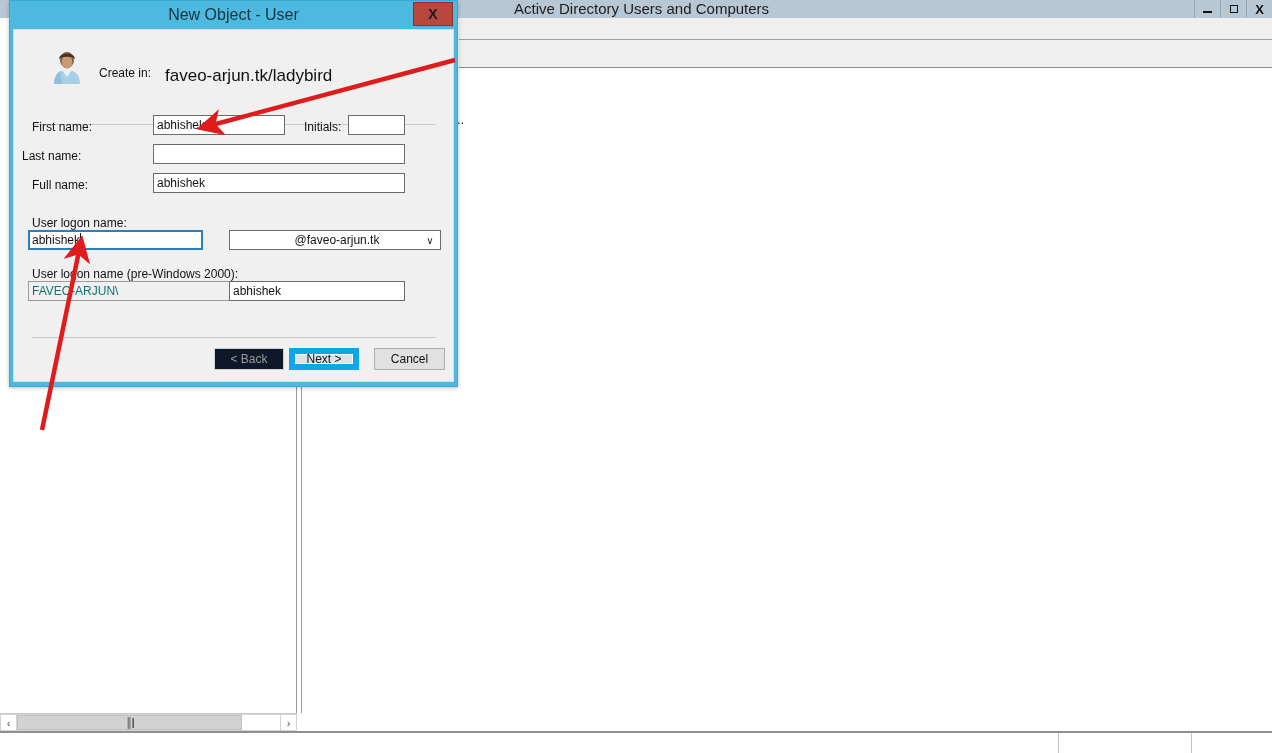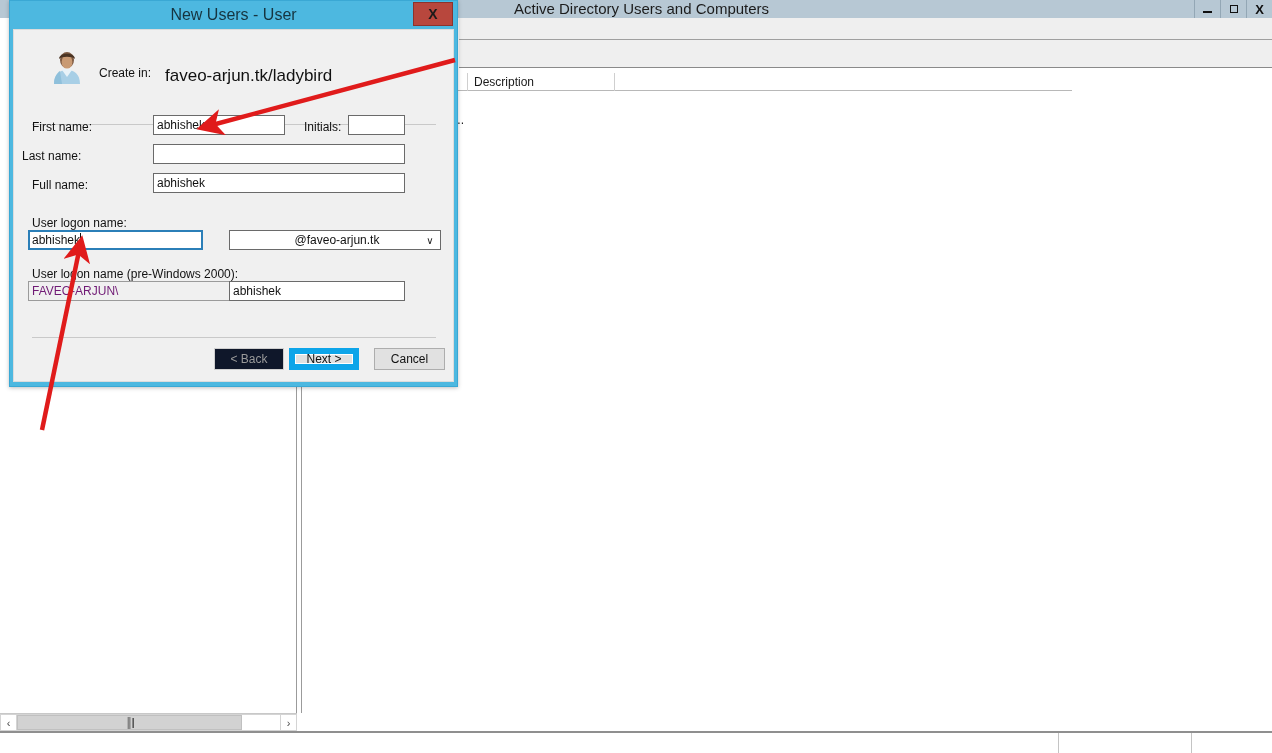--- a/index.html
+++ b/index.html
@@ -143,21 +143,21 @@
   .create-value { position: absolute; left: 151px; top: 36px; font-size: 17px; color: #111; }
 
   .hsep { position: absolute; height: 1px; background: #c9c9c9; }
 
   .field-label { position: absolute; font-size: 12px; color: #111; white-space: nowrap; }
   .tbox {
     position: absolute; background: #ffffff; border: 1px solid #6a6a6a;
     font-size: 12px; color: #111; padding: 0 3px; line-height: 18px;
     height: 20px; overflow: hidden; white-space: nowrap;
   }
-  .tbox.readonly { background: #f0f0f0; border: 1px solid #9b9b9b; color: #701a75; }
+  .tbox.readonly { background: #f0f0f0; border: 1px solid #9b9b9b; color: #0f766e; }
   .tbox.focused { border: 1px solid #2b7fb8; outline: 1px solid #2b7fb8; outline-offset: -2px; }
   .caret {
     display: inline-block; width: 1px; height: 13px; background: #111;
     vertical-align: -2px; margin-left: 0px;
   }
 
   .combo {
     position: absolute; background: #ffffff; border: 1px solid #6a6a6a;
     height: 20px; font-size: 12px; color: #111;
     display: flex; align-items: center; padding-left: 4px; white-space: nowrap;
@@ -212,26 +212,20 @@
       <div class="hscroll-arrow">‹</div>
       <div class="hscroll-track">
         <div class="hscroll-thumb">
           <span class="hscroll-grip">║|</span>
         </div>
       </div>
       <div class="hscroll-arrow">›</div>
     </div>
 
     <div class="list-pane">
-      <div class="list-header">
-        <div class="lh-cell" style="width:65px;"></div>
-        <div class="lh-cell" style="width:100px;">Type</div>
-        <div class="lh-cell" style="width:147px;">Description</div>
-        <div class="lh-cell" style="width:457px; border-right:none;"></div>
-      </div>
       <div class="list-rows">
         <div class="list-row">
           <div class="lr-cell" style="width:65px;"></div>
           <div class="lr-cell" style="width:100px;">User</div>
           <div class="lr-cell" style="width:147px;"></div>
         </div>
         <div class="list-row">
           <div class="lr-cell" style="width:65px;"></div>
           <div class="lr-cell" style="width:100px;">Security Group...</div>
           <div class="lr-cell" style="width:147px;"></div>
@@ -242,21 +236,21 @@
     <div class="statusbar">
       <div class="sb-seg" style="width:1059px;"></div>
       <div class="sb-seg" style="width:133px;"></div>
       <div class="sb-seg" style="width:80px; border-right:none;"></div>
     </div>
   </div>
 
   <div class="dialog">
 
     <div class="dlg-titlebar">
-      <div class="dlg-title">New Users - User</div>
+      <div class="dlg-title">New Object - User</div>
       <div class="dlg-close">
         <span>X</span>
       </div>
     </div>
 
     <div class="dlg-body">
 
       <div class="create-row">
         <svg class="user-icon" viewBox="0 0 36 34">
           <ellipse cx="18" cy="10" rx="7" ry="8" fill="#7d5a42"></ellipse>

